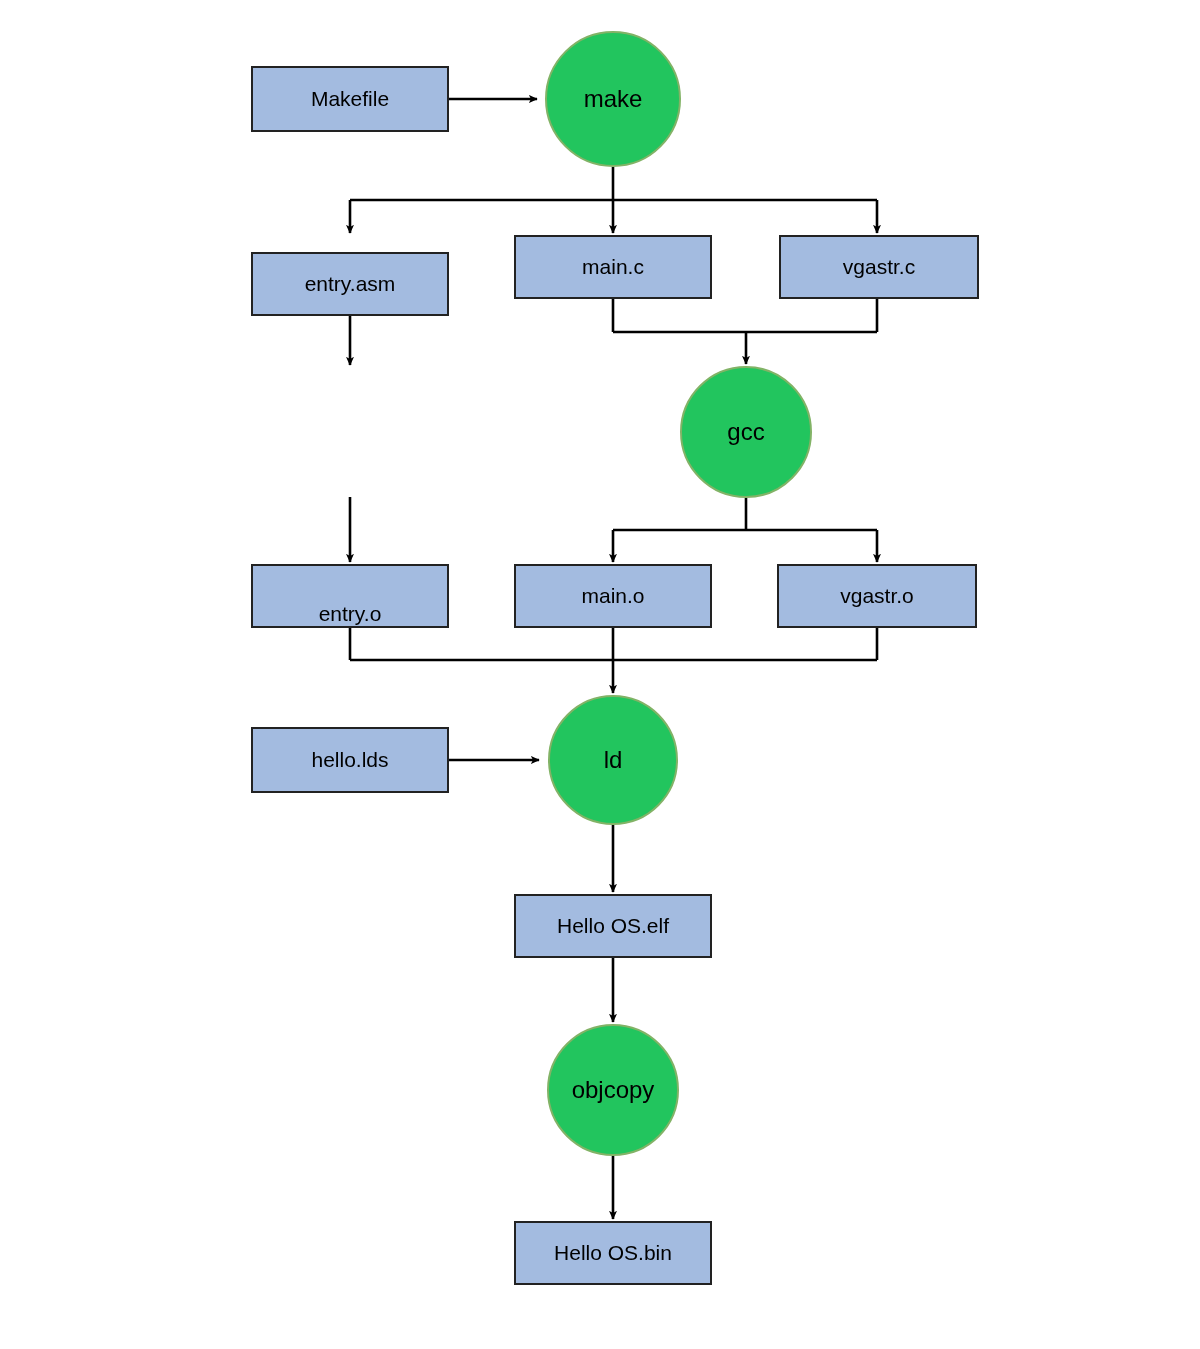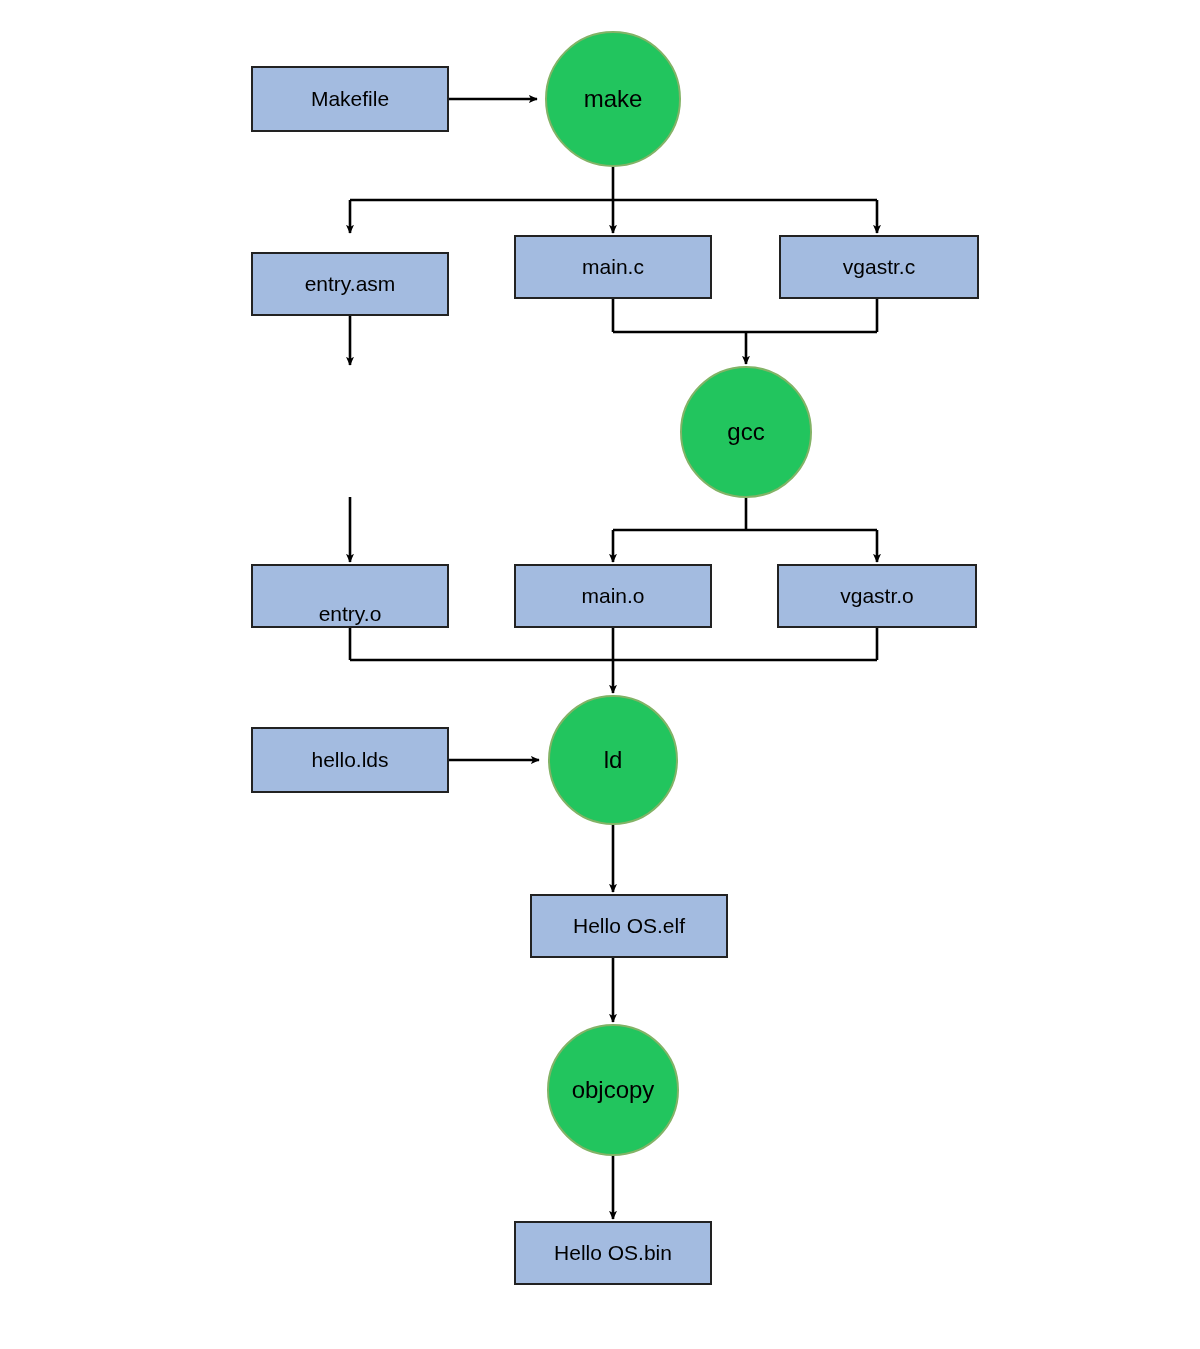--- a/index.html
+++ b/index.html
@@ -145,21 +145,21 @@
   </div>
 
   <div class="node node-box" style="left:251px; top:727px; width:198px; height:66px;">
     <span class="node-label">hello.lds</span>
   </div>
 
   <div class="node node-circle" style="left:548px; top:695px; width:130px; height:130px;">
     <span class="node-label">ld</span>
   </div>
 
-  <div class="node node-box" style="left:530px; top:894px; width:198px; height:64px;">
+  <div class="node node-box" style="left:514px; top:894px; width:198px; height:64px;">
     <span class="node-label">Hello OS.elf</span>
   </div>
 
   <div class="node node-circle" style="left:547px; top:1024px; width:132px; height:132px;">
     <span class="node-label">objcopy</span>
   </div>
 
   <div class="node node-box" style="left:514px; top:1221px; width:198px; height:64px;">
     <span class="node-label">Hello OS.bin</span>
   </div>

